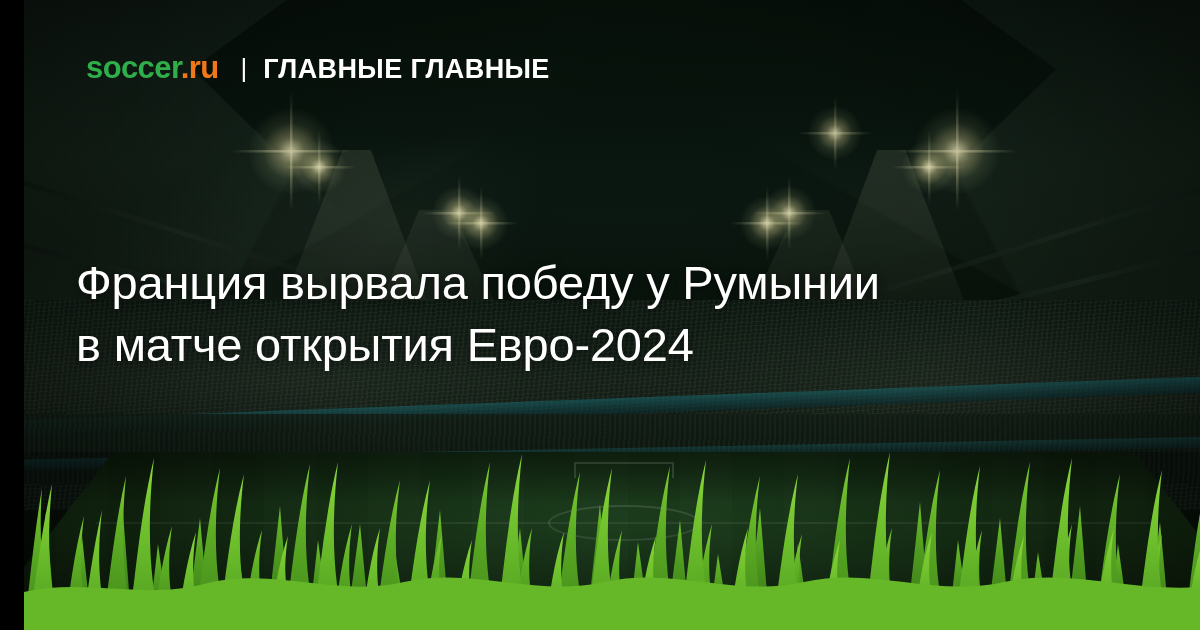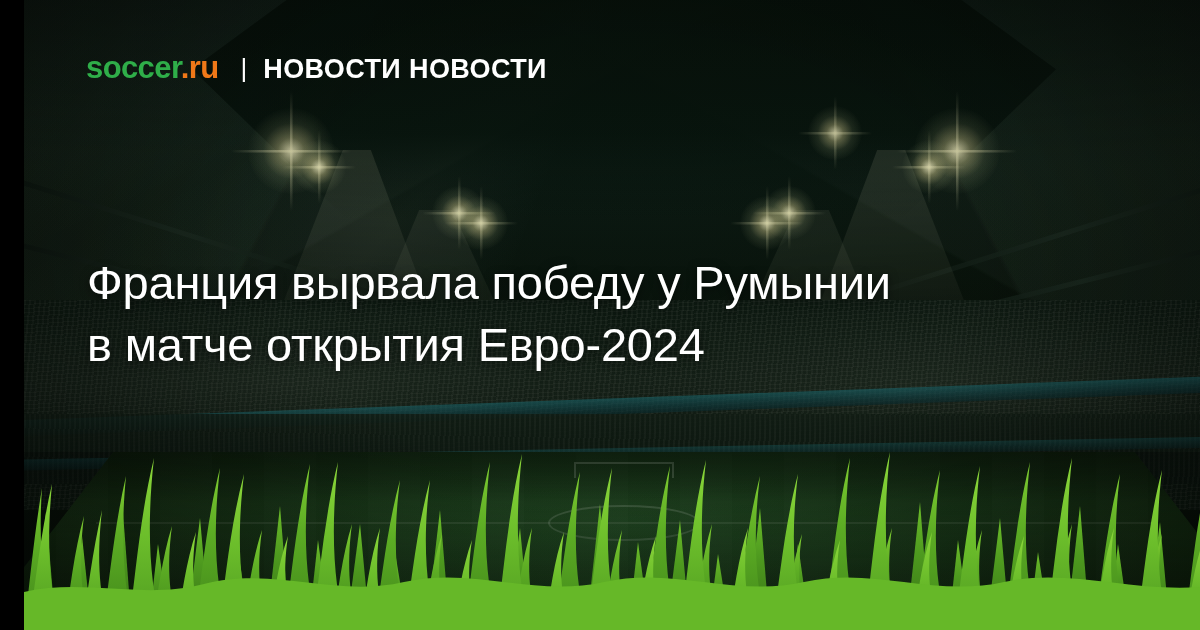--- a/index.html
+++ b/index.html
@@ -210,21 +210,21 @@
     margin:0 16px 0 22px; line-height:1;
     position:relative; top:-1px;
   }
   .kicker {
     color:#ffffff; font-size:27px; font-weight:bold;
     letter-spacing:.4px; line-height:1;
   }
 
   
   .headline {
-    position:absolute; left:63px; top:252px; width:1080px;
+    position:absolute; left:52px; top:252px; width:1080px;
     z-index:20;
     color:#ffffff;
     font-size:47px; font-weight:400;
     line-height:62px;
     letter-spacing:-.2px;
     text-shadow:0 2px 10px rgba(0,0,0,.55);
   }
   .headline .ln { display:block; white-space:nowrap; }
 </style>
 </head>
@@ -389,21 +389,21 @@
                C850 126 910 158 980 142 C1050 126 1120 158 1200 144
                L1200 190 L0 190Z" fill="#66B828"></path>
     </svg>
   </div>
 
   <div class="header">
     <div class="logo">
       <span class="name">soccer</span><span class="tld">.ru</span>
     </div>
     <span class="divider">|</span>
-    <span class="kicker">НОВОСТИ НОВОСТИ</span>
+    <span class="kicker">ГЛАВНЫЕ ГЛАВНЫЕ</span>
   </div>
 
   <h1 class="headline">
     <span class="ln">Франция вырвала победу у Румынии</span>
     <span class="ln">в матче открытия Евро-2024</span>
   </h1>
 
 </div>
 
 </body></html>

